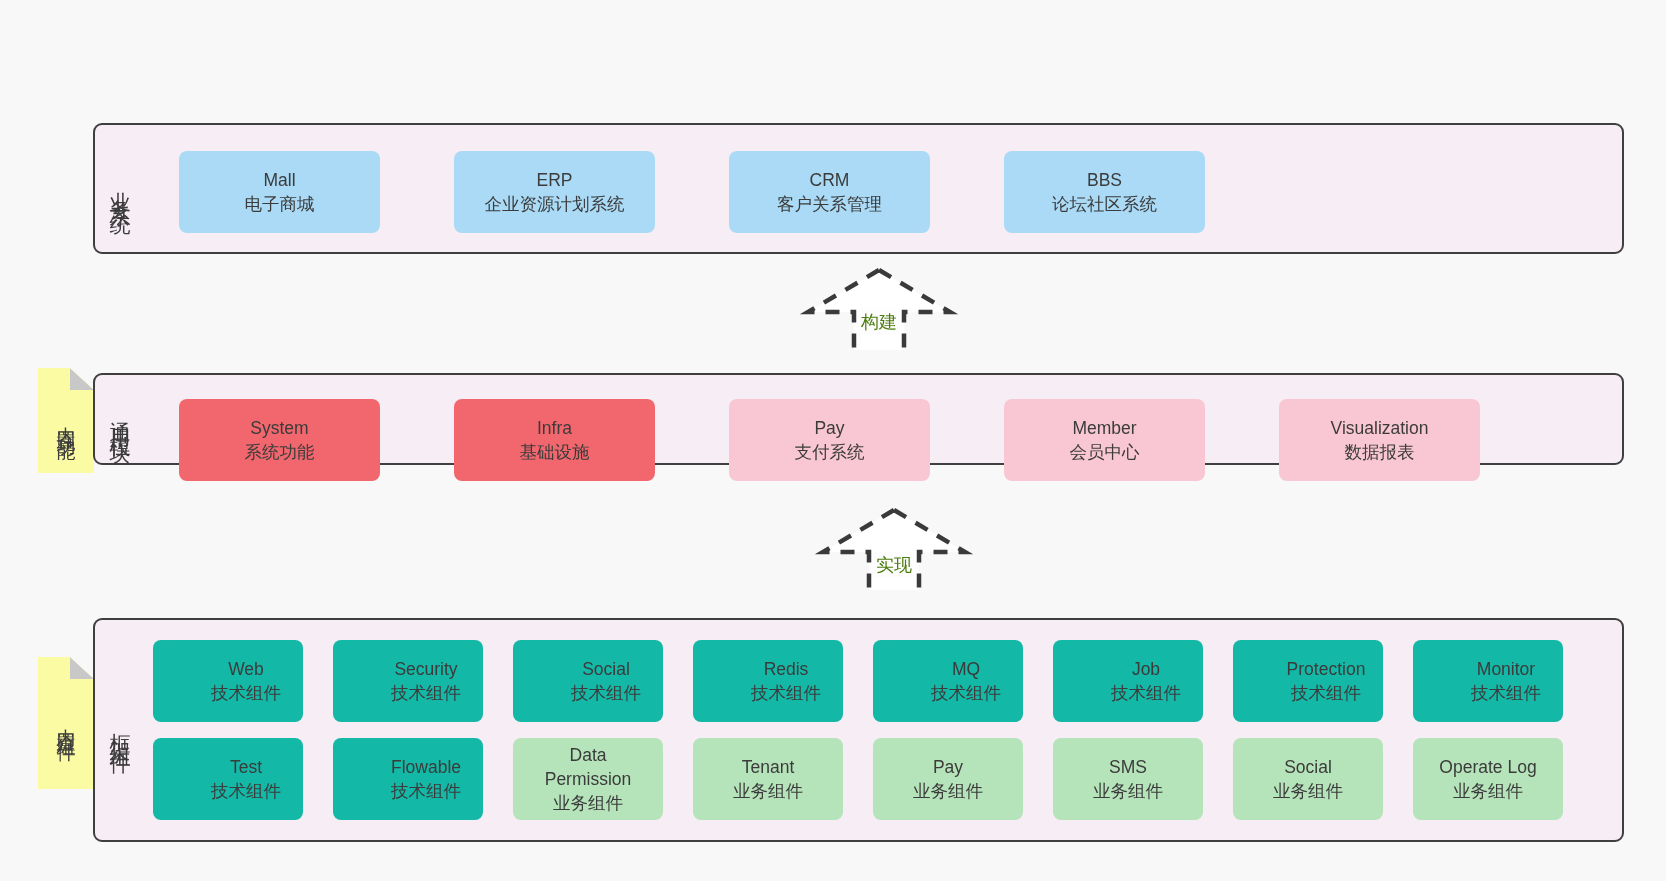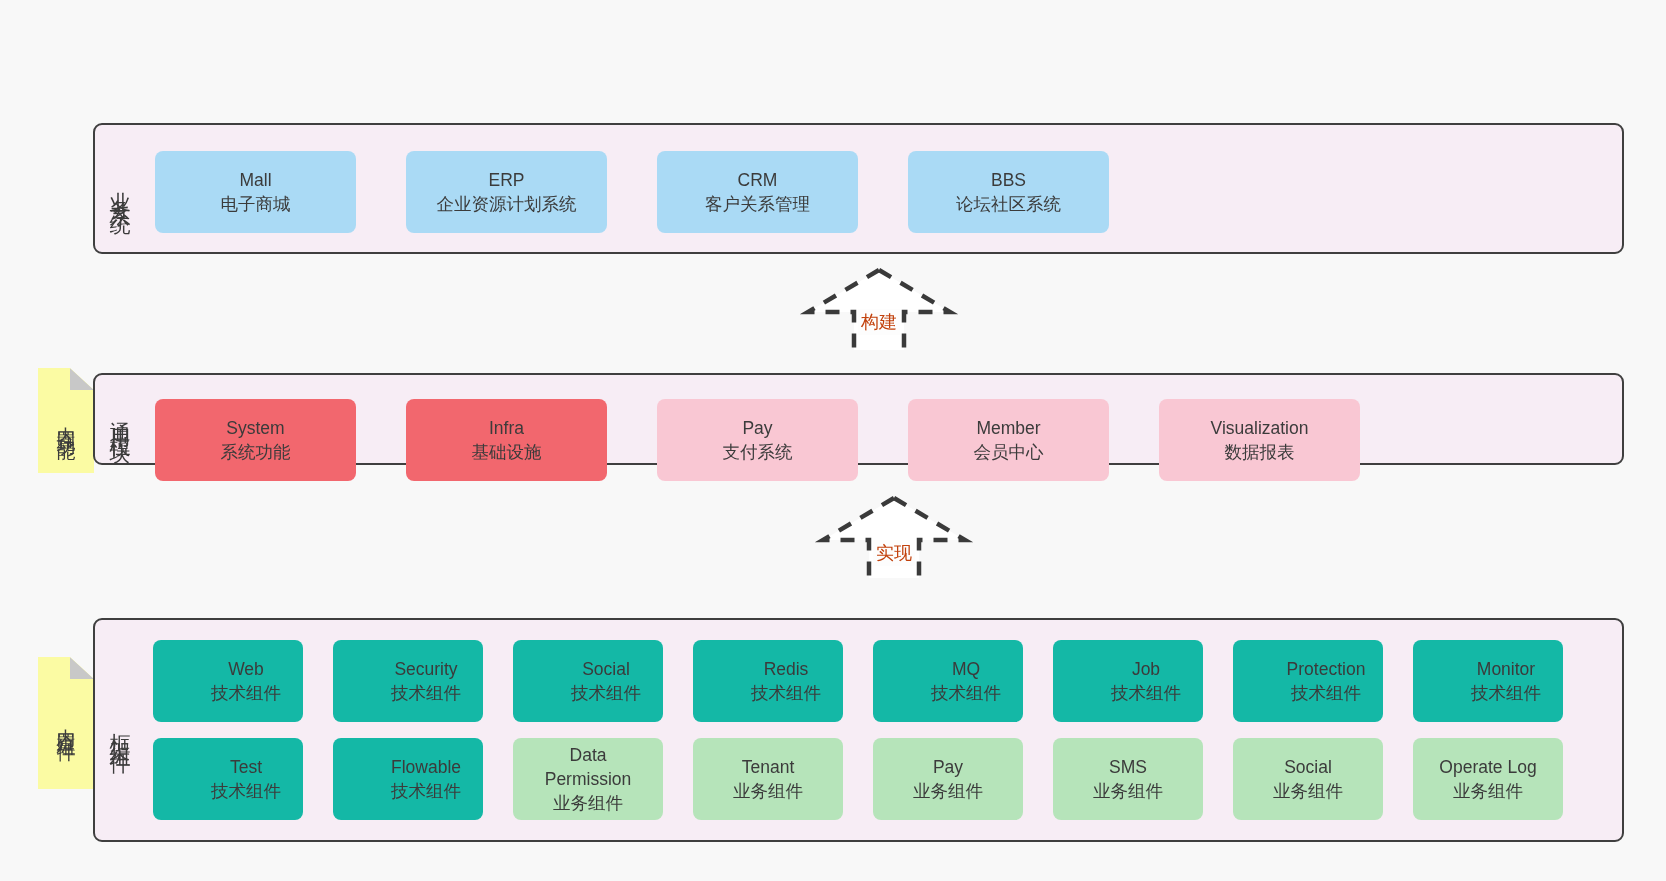--- a/index.html
+++ b/index.html
@@ -25,21 +25,21 @@
   .row-8 { left:58px; gap:30px; }
   #band-business .row-6 { top:26px; }
   #band-modules  .row-6 { top:24px; }
   #row-tech { top:20px; }
   #row-biz  { top:118px; }
   .box {
     box-sizing:border-box; height:82px; border-radius:8px;
     display:flex; flex-direction:column; justify-content:center; align-items:center;
     text-align:center; line-height:24px; font-size:17.5px; padding:2px 4px;
   }
-  .row-6 .box { width:201px; }
+  .row-6 .box { width:201px;margin-left:24px; }
   .row-8 .box { width:150px; }
   .blue       { background:#aadaf5; }
   .red        { background:#f2676e; }
   .pink       { background:#f9c7d3; }
   .green      { background:#14b8a6;padding-left:40px; }
   .lightgreen { background:#b6e4ba; }
   .bt.narrow { max-width:105px; }
   .box .bt, .box .bs { display:block; }
   .sticky {
     position:absolute; left:38px; width:56px; background:#fbfba3; z-index:1;
@@ -52,25 +52,25 @@
     position:absolute; right:0; top:0; width:24px; height:22px; background:#c8c8c8;
     clip-path:polygon(0 0, 100% 100%, 0 100%);
   }
   .sticky-label {
     position:absolute; left:50%; top:50%; transform:translate(-50%,-50%);
     writing-mode:vertical-rl; text-orientation:upright;
     font-size:19px; letter-spacing:5px; color:#3b3b3b; white-space:nowrap;
   }
   .arrow { position:absolute; width:146px; height:82px; z-index:1; }
   #arrow-build     { left:806px; top:268px; }
-  #arrow-implement { left:821px; top:496px; }
+  #arrow-implement { left:821px; top:508px; }
   .arrow svg { position:absolute; left:0; top:0; overflow:visible; }
   .arrow-label {
     position:absolute; left:50%; transform:translate(-50%,-50%);
-    background:#fdfdfd; padding:1px 3px; font-size:18px; color:#c2410c; white-space:nowrap;
+    background:#fdfdfd; padding:1px 3px; font-size:18px; color:#4d7c0f; white-space:nowrap;
   }
   #arrow-build .arrow-label { top:54px; }
   #arrow-implement .arrow-label { top:57px; }
 </style>
 </head>
 <body>
 
 <div class="canvas">
 
   <div class="sticky" id="sticky-features">

